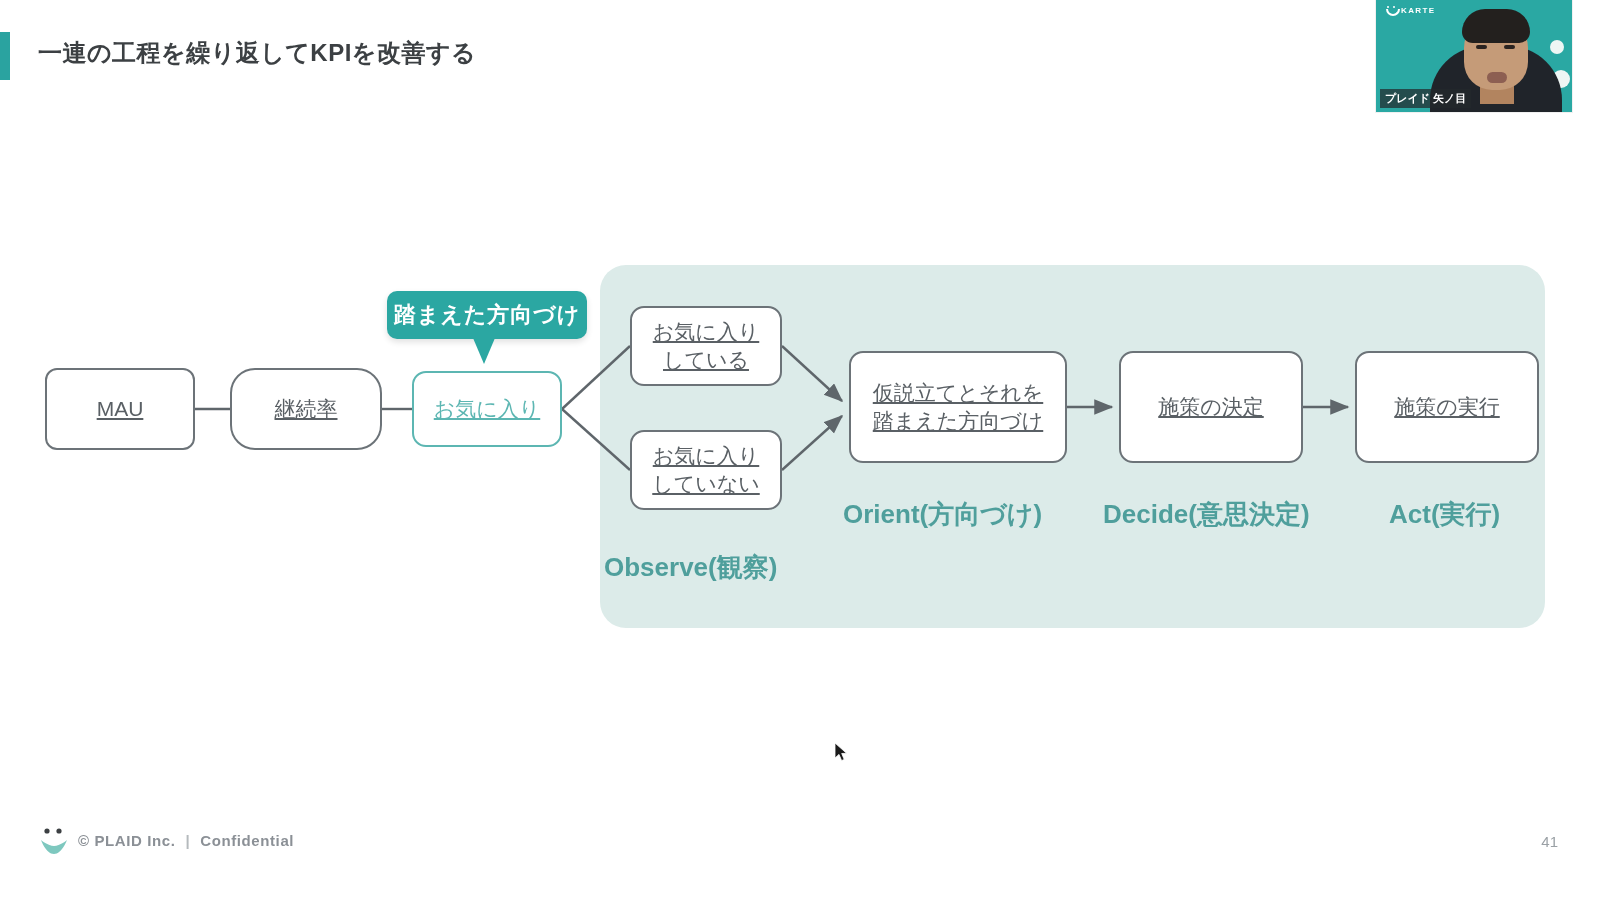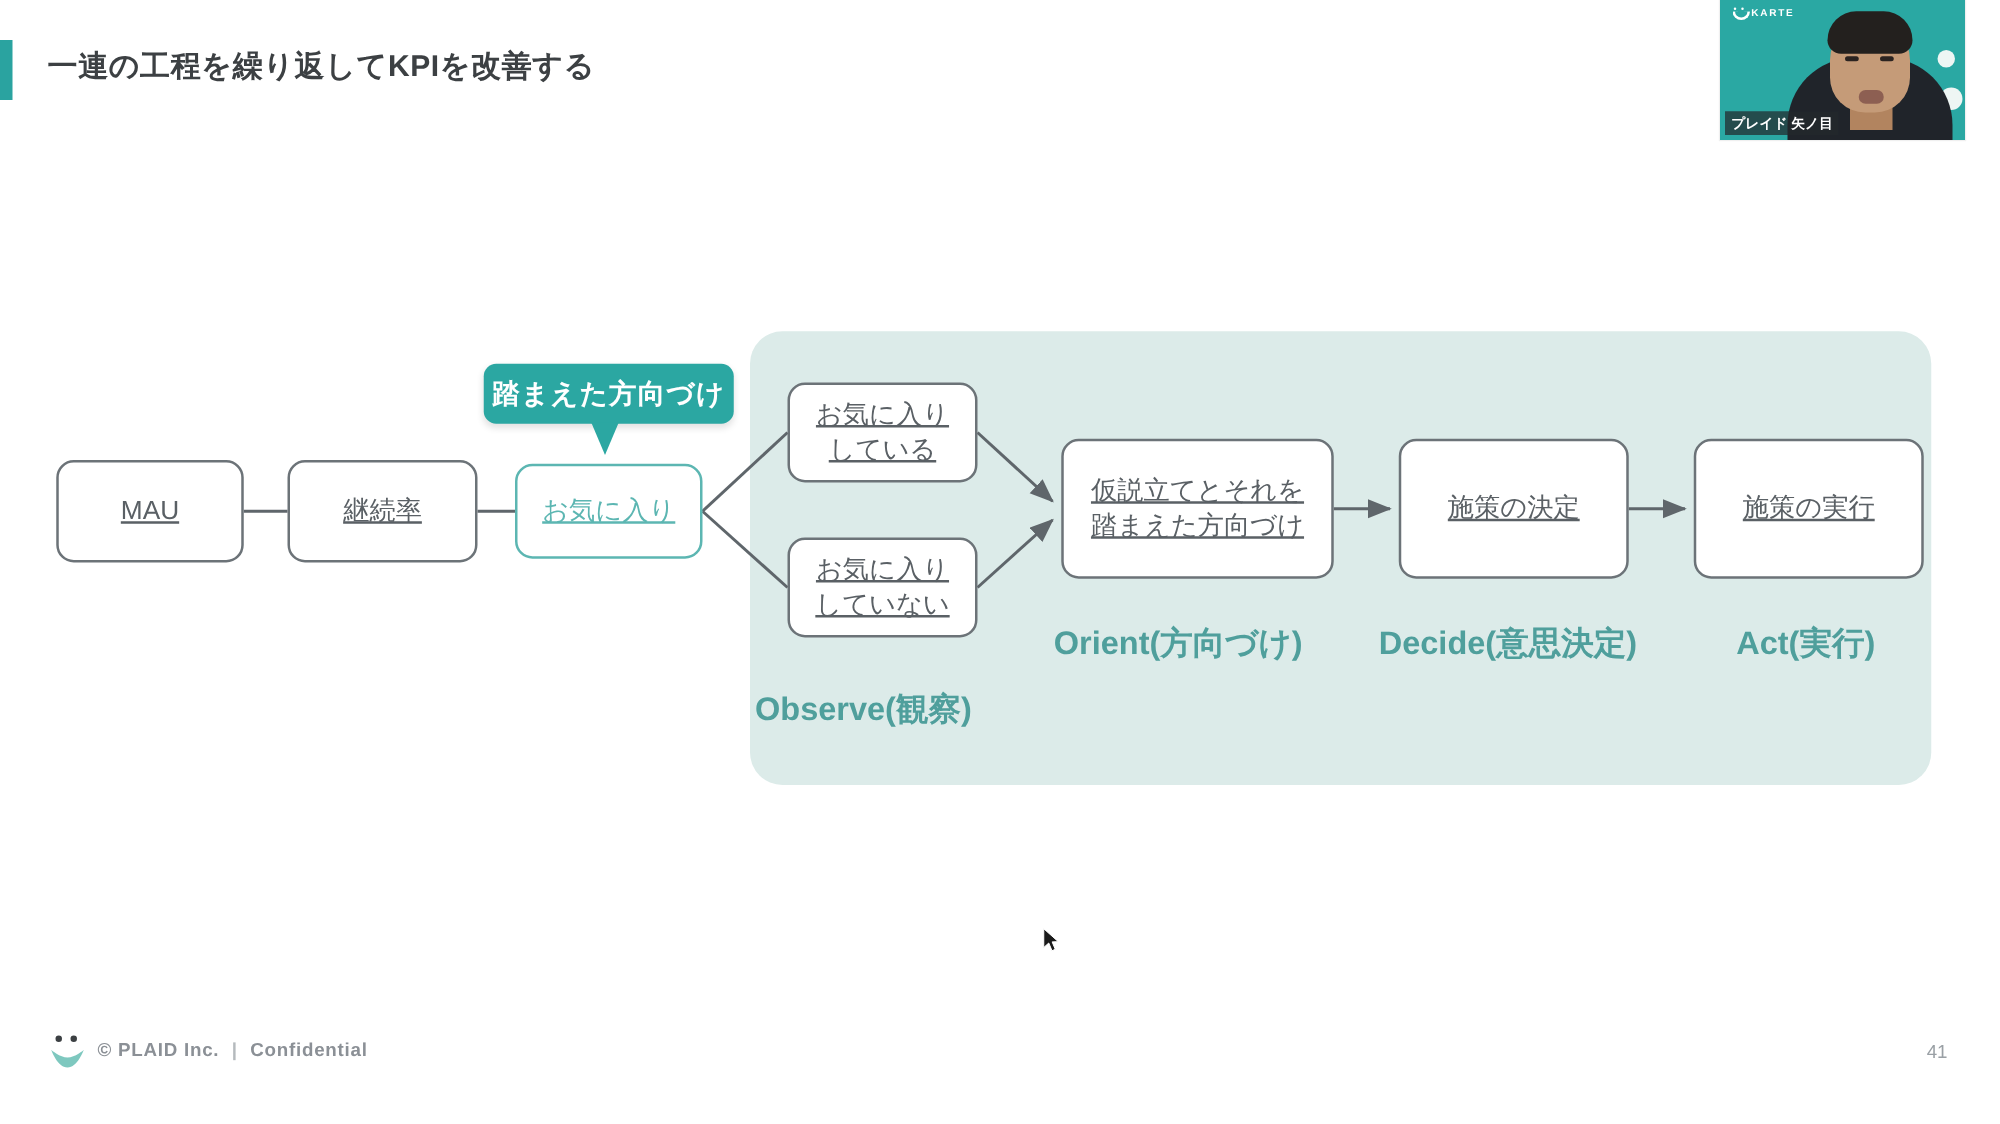--- a/index.html
+++ b/index.html
@@ -77,22 +77,22 @@
     line-height: 1.35;
     white-space: pre-line;
     text-decoration: underline;
   }
   .node.teal {
     border-color: #5cb6b2;
     color: #5cb6b2;
   }
 
   
-  #node-mau        { left: 45px;   top: 368px; width: 150px; height: 82px; }
-  #node-retention  { left: 230px;  top: 368px; width: 152px; height: 82px; }
+  #node-mau        { left: 45px;   top: 368px; width: 150px; height: 82px; border-radius: 12px; }
+  #node-retention  { left: 230px;  top: 368px; width: 152px; height: 82px; border-radius: 25px; }
   #node-favorite   { left: 412px;  top: 371px; width: 150px; height: 76px; }
   #node-fav-yes    { left: 630px;  top: 306px; width: 152px; height: 80px; }
   #node-fav-no     { left: 630px;  top: 430px; width: 152px; height: 80px; }
   #node-orient     { left: 849px;  top: 351px; width: 218px; height: 112px; }
   #node-decide     { left: 1119px; top: 351px; width: 184px; height: 112px; }
   #node-act        { left: 1355px; top: 351px; width: 184px; height: 112px; }
 
   
   .callout {
     position: absolute;

